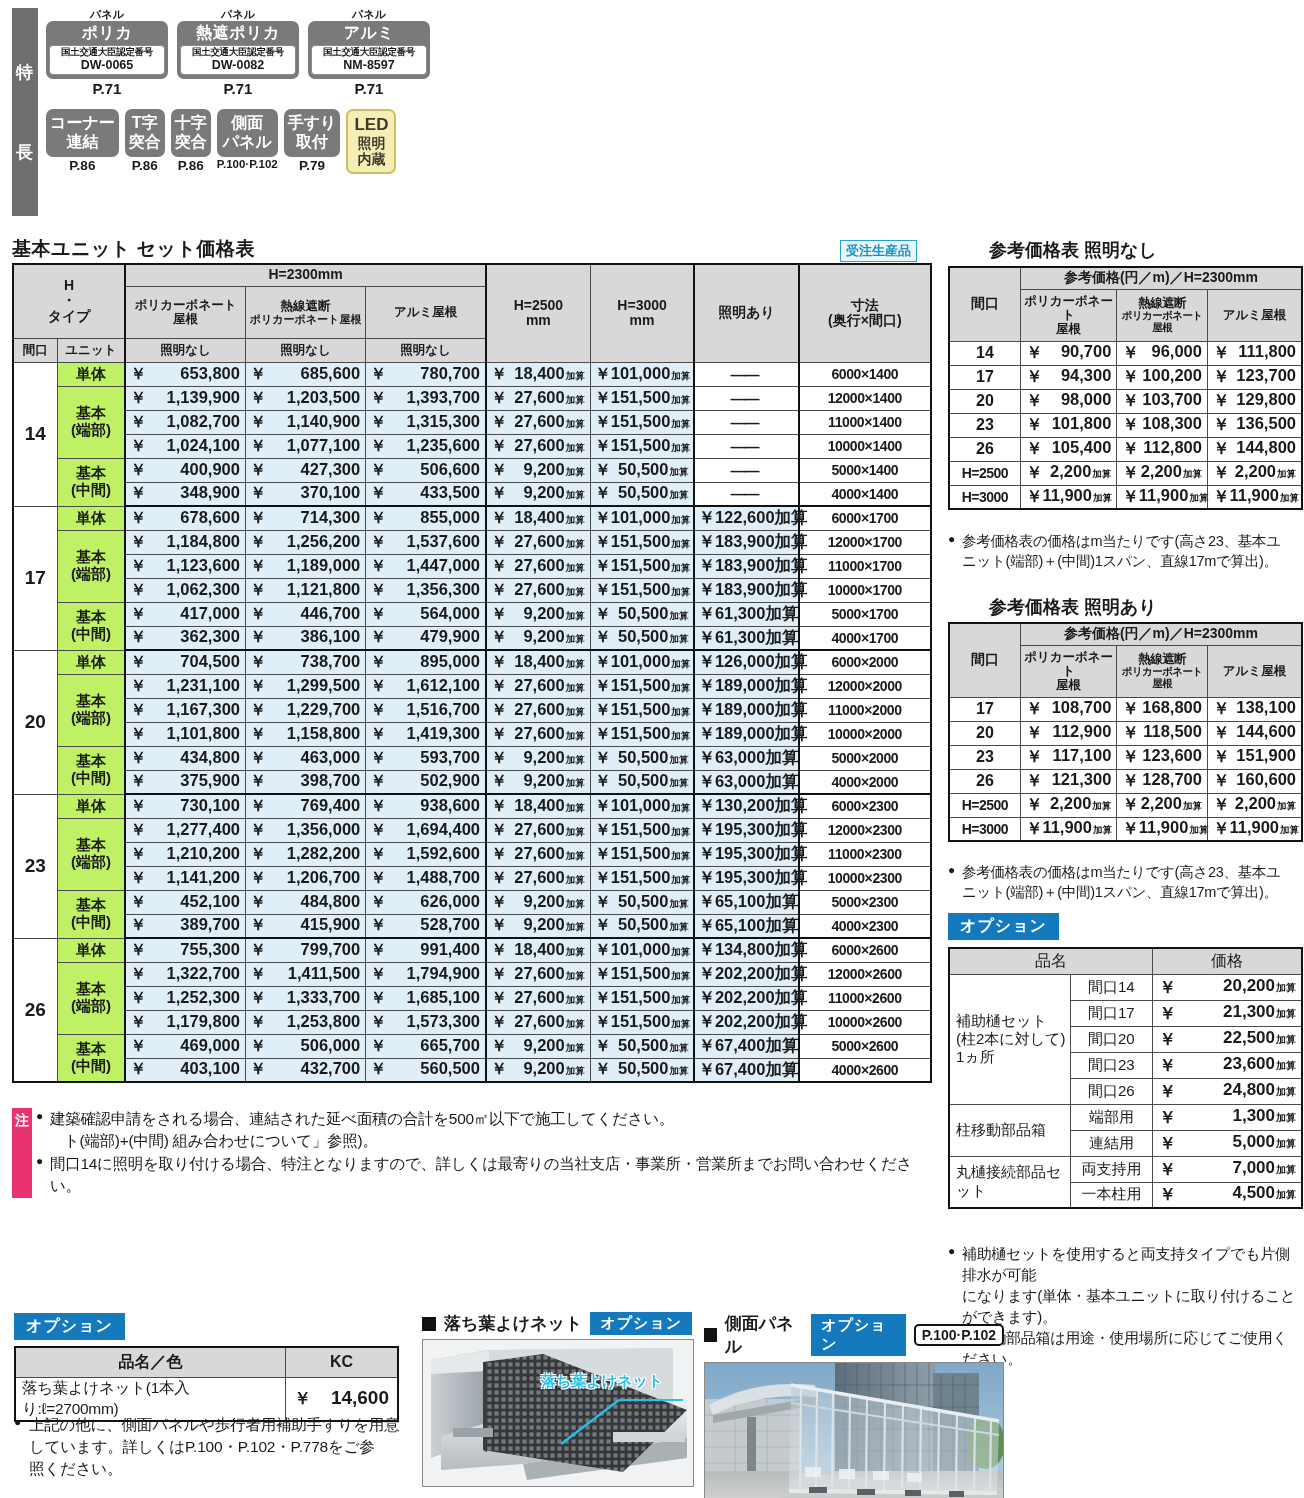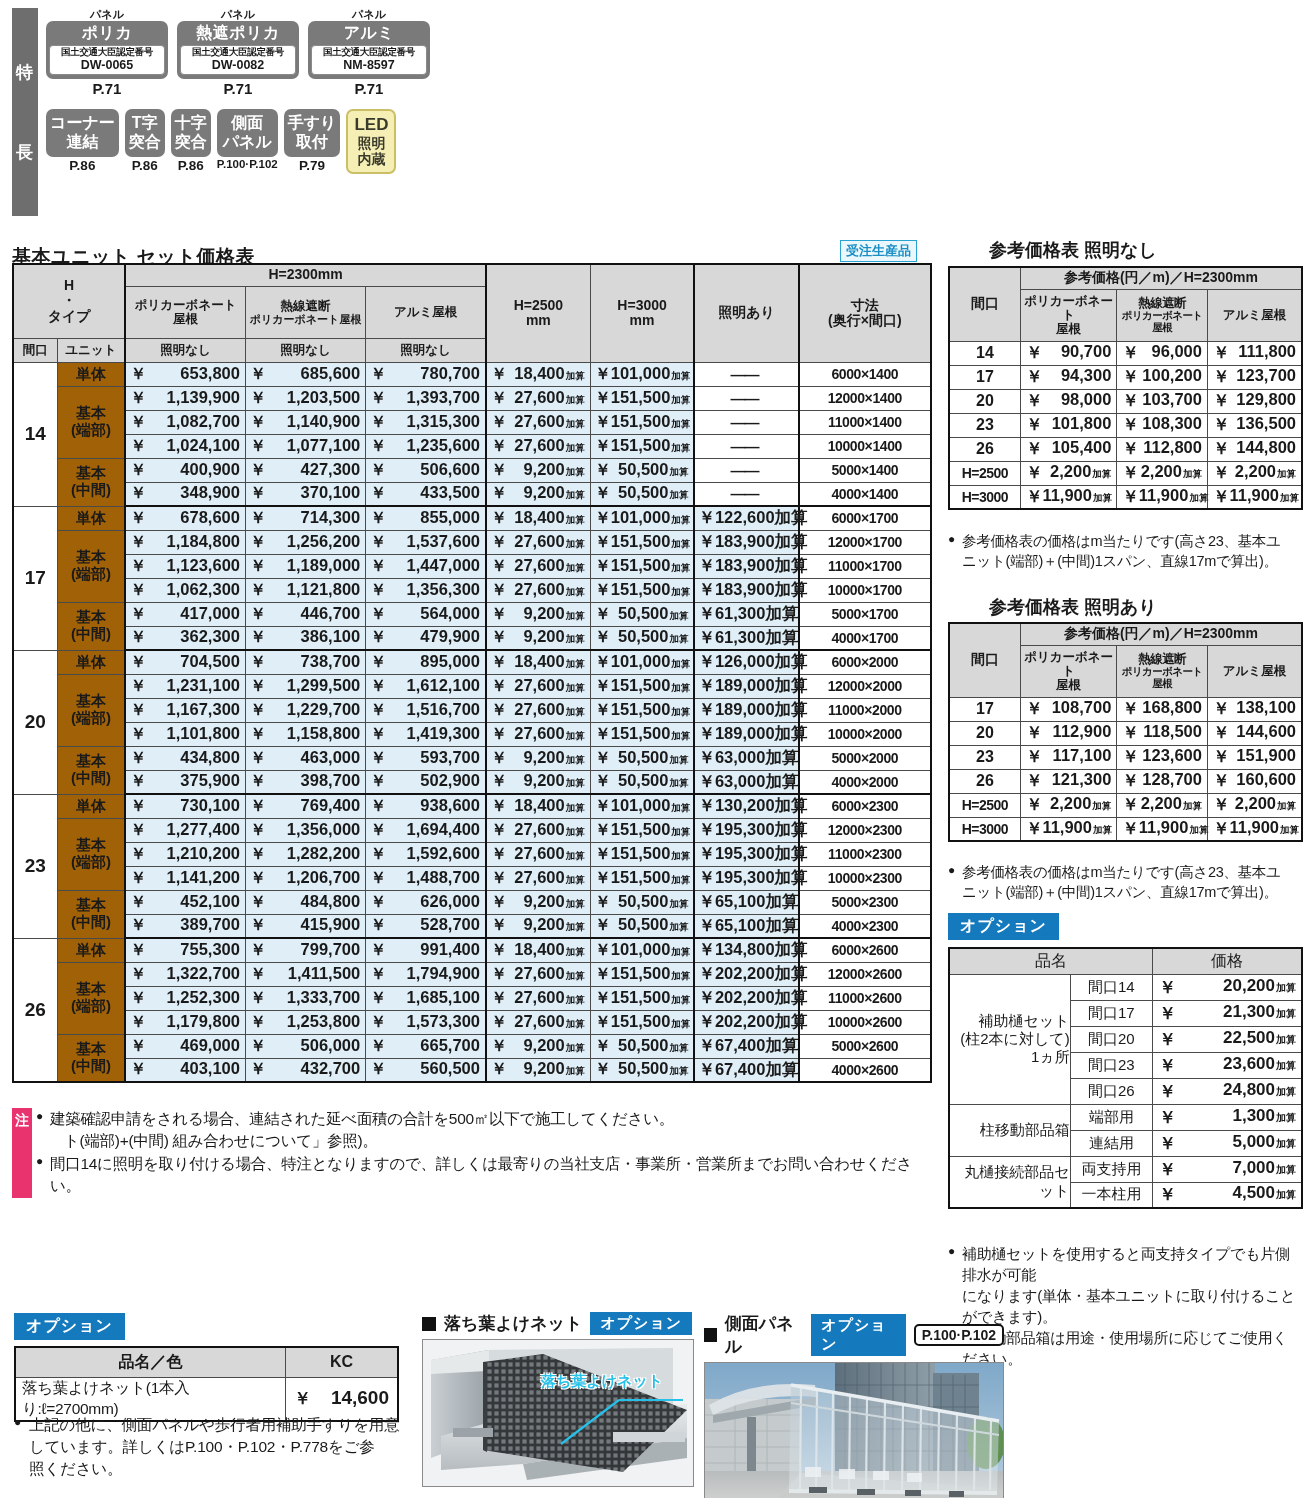--- a/index.html
+++ b/index.html
@@ -62,21 +62,21 @@
   table { border-collapse:collapse; }
   .tbl td, .tbl th { border:1px solid #4a4a4a; }
   .tbl { border:2.5px solid #111; }
 
   
   #main-table { position:absolute; left:12px; top:263px; width:920px; }
   #main-table td { font-size:15px; text-align:center; padding:0; height:24px; }
   #main-table .hd { background:#d8d8d8; font-weight:bold; font-size:14px; line-height:1.12; }
   #main-table .hd.small { font-size:12.5px; }
   #main-table .hd.tiny { font-size:11px; }
-  #main-table .rowlbl { background:#a16207; font-weight:bold; font-size:15px; line-height:1.12; }
+  #main-table .rowlbl { background:#bef264; font-weight:bold; font-size:15px; line-height:1.12; }
   #main-table .maguchi { background:#fff; font-weight:bold; font-size:19px; }
   #main-table .price {
     background:#dfeef7; font-weight:bold; font-size:16.5px; text-align:right;
     padding-right:5px; position:relative; white-space:nowrap;
   }
   #main-table .price .yen { float:left; padding-left:4px; font-size:16px; }
   #main-table .price .kasan { font-size:9.5px; font-weight:bold; padding-left:1px; }
   #main-table .lightcell { background:#dfeef7; font-weight:bold; font-size:16.5px; text-align:right; padding-right:4px; white-space:nowrap;}
   #main-table .lightcell.empty { background:#fff; }
   #main-table .dash { font-size:15px; letter-spacing:-1px; }
@@ -111,21 +111,21 @@
   .refnote { font-size:14.5px; line-height:1.4; letter-spacing:-0.3px; }
   .refnote p { margin:0; padding-left:14px; position:relative; }
   .refnote p::before { content:"\25CF"; position:absolute; left:0; top:0; font-size:12px;}
   .refnote p.cont { padding-left:14px; }
   .refnote p.cont::before { content:""; }
 
   
   #opt-table { width:355px; border:2.5px solid #111; }
   #opt-table td { border:1px solid #4a4a4a; height:26px; padding:0; font-size:15px; text-align:center; }
   #opt-table .hd { background:#d8d8d8; font-weight:normal; font-size:16px; }
-  #opt-table .nm { text-align:right; padding-left:6px; font-size:15px; line-height:1.22; }
+  #opt-table .nm { text-align:left; padding-left:6px; font-size:15px; line-height:1.22; }
   #opt-table .sub { font-size:15px; }
   #opt-table .pr { text-align:right; padding-right:5px; font-weight:bold; font-size:17px; white-space:nowrap;}
   #opt-table .pr .yen { float:left; padding-left:6px; }
   #opt-table .pr .kasan { font-size:10px; padding-left:1px; }
 
   
   #net-table { width:385px; border:2.5px solid #111; }
   #net-table td { border:1px solid #4a4a4a; height:30px; padding:0; font-size:15.5px; text-align:center; }
   #net-table .hd { background:#d8d8d8; font-weight:bold; font-size:16px; }
   #net-table .nm { text-align:left; padding-left:6px; font-size:15.5px; letter-spacing:-0.3px;}
@@ -241,21 +241,21 @@
         <div class="icon-box led">
           <div class="led-top">LED</div>
           <div>照明</div>
           <div>内蔵</div>
         </div>
       </div>
     </div>
   </div>
 </div>
 
-<div style="position:absolute;left:12px;top:236px;margin-top:8px;" class="sec-title">基本ユニット セット価格表</div>
+<div style="position:absolute;left:12px;top:236px;" class="sec-title">基本ユニット セット価格表</div>
 <div style="position:absolute;left:840px;top:240px;" class="badge-order">受注生産品</div>
 
 <table class="tbl" id="main-table">
   <colgroup>
     <col style="width:44px">
       <col style="width:68px">
     <col style="width:120px">
       <col style="width:120px">
       <col style="width:120px">
     <col style="width:104px">

